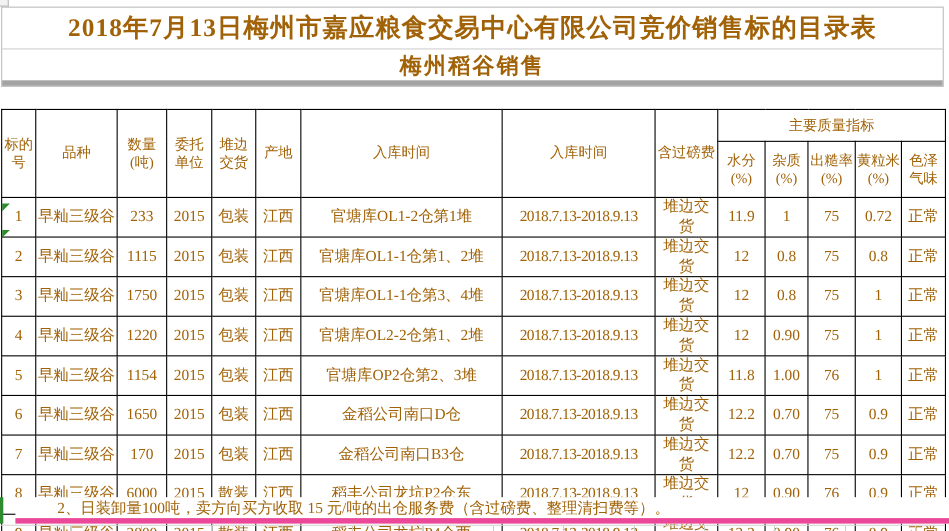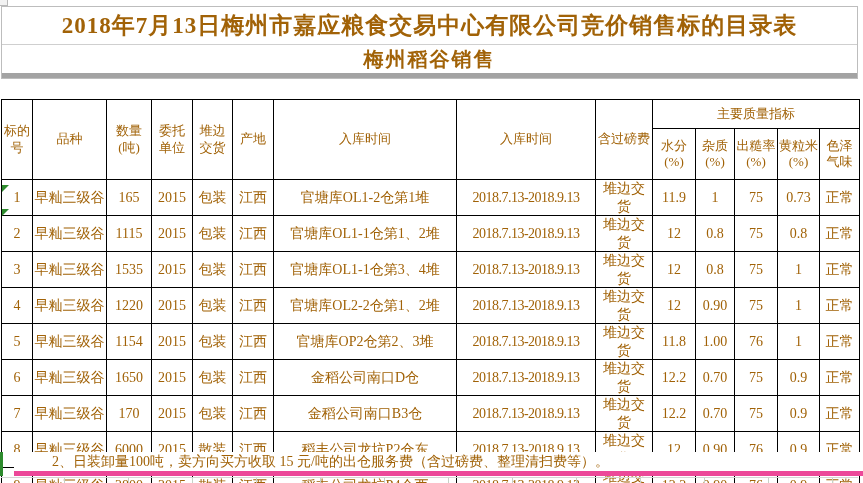--- a/index.html
+++ b/index.html
@@ -119,31 +119,31 @@
       <th>水分(%)</th>
       <th>杂质(%)</th>
       <th>出糙率(%)</th>
       <th>黄粒米(%)</th>
       <th>色泽气味</th>
     </tr>
 
     <tr class="body-row">
       <td>1</td>
       <td>早籼三级谷</td>
-      <td>165</td>
+      <td>233</td>
       <td>2015</td>
       <td>包装</td>
       <td>江西</td>
       <td>官塘库OL1-2仓第1堆</td>
       <td class="date-cell">2018.7.13-2018.9.13</td>
       <td>堆边交货</td>
       <td>11.9</td>
       <td>1</td>
       <td>75</td>
-      <td>0.73</td>
+      <td>0.72</td>
       <td>正常</td>
     </tr>
     <tr class="body-row">
       <td>2</td>
       <td>早籼三级谷</td>
       <td>1115</td>
       <td>2015</td>
       <td>包装</td>
       <td>江西</td>
       <td>官塘库OL1-1仓第1、2堆</td>
@@ -151,21 +151,21 @@
       <td>堆边交货</td>
       <td>12</td>
       <td>0.8</td>
       <td>75</td>
       <td>0.8</td>
       <td>正常</td>
     </tr>
     <tr class="body-row">
       <td>3</td>
       <td>早籼三级谷</td>
-      <td>1535</td>
+      <td>1750</td>
       <td>2015</td>
       <td>包装</td>
       <td>江西</td>
       <td>官塘库OL1-1仓第3、4堆</td>
       <td class="date-cell">2018.7.13-2018.9.13</td>
       <td>堆边交货</td>
       <td>12</td>
       <td>0.8</td>
       <td>75</td>
       <td>1</td>

